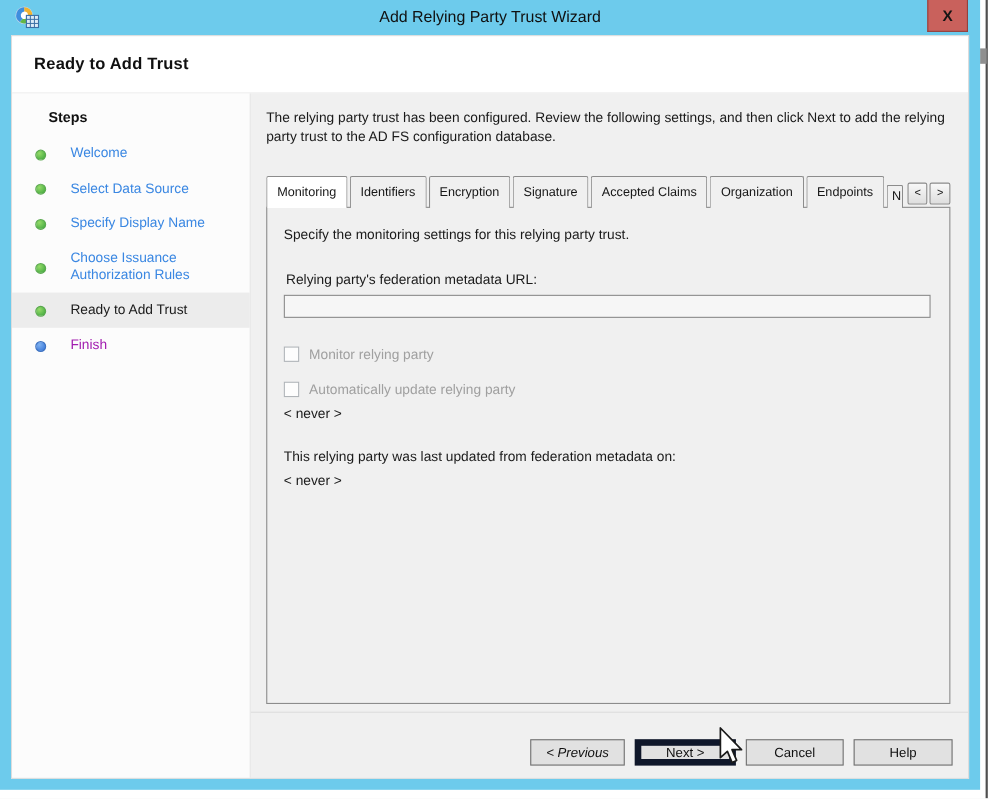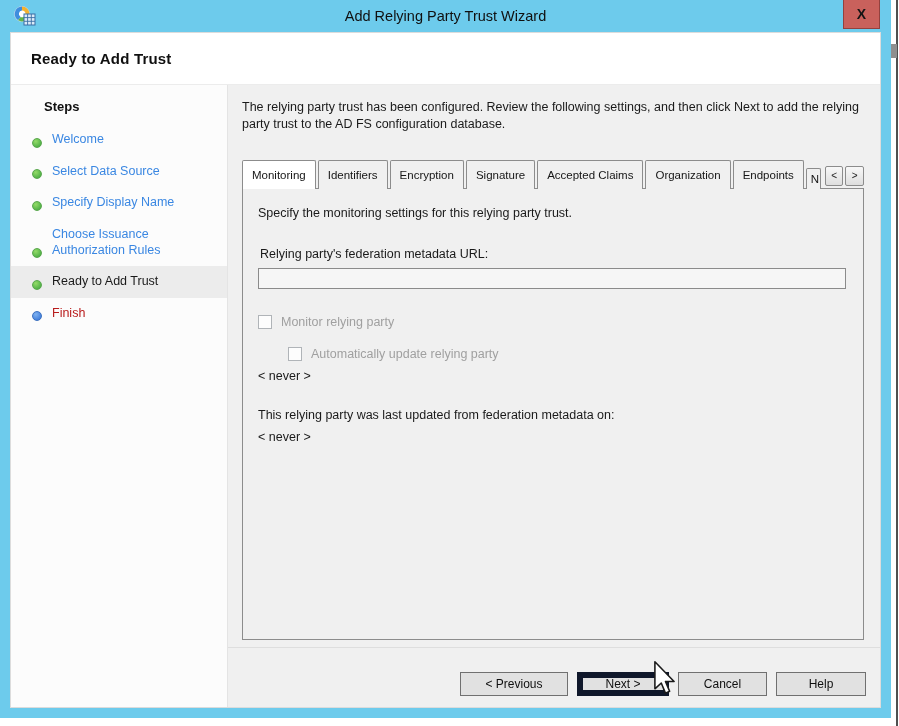--- a/index.html
+++ b/index.html
@@ -28,24 +28,24 @@
 
   .header-band { height:52px; background:#ffffff; display:flex; align-items:center; padding-left:20px;
                  border-bottom:1px solid #ececec; flex-shrink:0; }
   .header-title { font-size:15px; font-weight:bold; color:#101010; letter-spacing:.2px; }
 
   .content-row { flex:1; display:flex; min-height:0; }
 
   
   .sidebar { width:217px; background:#fcfcfc; border-right:1px solid #e4e4e4; padding-top:10px; flex-shrink:0; }
   .sidebar-title { font-size:13px; font-weight:bold; color:#101010; padding:4px 0 10px 33px; }
-  .step-item { display:flex; align-items:flex-end; gap:10px; padding:8px 10px 8px 21px;
+  .step-item { display:flex; align-items:center; gap:22px; padding:8px 10px 8px 21px;
                font-size:12.5px; line-height:1.25; color:#3a87e2; cursor:pointer; }
   .step-item.current { background:#ececec; color:#1a1a1a; cursor:default; }
-  .step-item.pending { color:#b91c1c; cursor:default; }
+  .step-item.pending { color:#a21caf; cursor:default; }
   .bullet { width:10px; height:10px; border-radius:50%; margin-top:2px; flex-shrink:0; }
   .bullet.done { background:radial-gradient(circle at 35% 30%, #94db68, #3aa33c); border:1px solid #5aa84e; }
   .bullet.todo { background:radial-gradient(circle at 35% 30%, #7fb2f0, #2f6fd6); border:1px solid #3c71c0; }
   .step-label { max-width:150px; }
 
   
   .main { flex:1; display:flex; flex-direction:column; background:#f0f0f0; padding:14px 14px 0 14px; min-width:0; }
   .intro { font-size:12.5px; color:#1a1a1a; line-height:1.32; width:640px; }
 
   .tabs-area { margin-top:32px; width:622px; }
@@ -59,32 +59,32 @@
                 background:linear-gradient(#f8f8f8,#dedede); font-size:10px; color:#222;
                 display:flex; align-items:center; justify-content:center; align-self:center; cursor:pointer; }
 
   .tab-panel { position:relative; z-index:1; margin-top:-1px; height:452px; width:622px;
                border:1px solid #8c8c8c; background:#f0f0f0; padding:17px 17px 0 15px; }
   .panel-desc { font-size:12.5px; color:#1a1a1a; }
   .url-label { font-size:12.5px; color:#1a1a1a; margin:27px 0 7px 2px; }
   .url-input { width:100%; height:21px; border:1px solid #8b8b8b; background:#f6f6f6; font-size:12px;
                padding:0 4px; color:#333; display:block; }
   .checkbox-row { display:flex; align-items:center; gap:9px; margin-top:26px; }
-  .checkbox-row.nested { margin-left:30px; margin-top:18px; }
+  .checkbox-row.nested { margin-top:18px; }
   .checkbox-box { width:14px; height:14px; border:1px solid #b0b4b8; background:#fdfdfd; flex-shrink:0; }
   .checkbox-label { font-size:12.5px; color:#a0a0a0; }
   .meta-label { font-size:12.5px; color:#1a1a1a; margin-top:25px; }
   .meta-value { font-size:12.5px; color:#1a1a1a; margin-top:8px; }
 
   .footer-spacer { flex:1; }
   .separator { height:1px; background:#dedede; margin:0 -14px; }
   .button-row { display:flex; justify-content:flex-end; gap:9px; padding:24px 0 11px 0; }
   .btn { height:24px; background:#e1e1e1; border:1px solid #707070; font-size:12px; color:#101010;
          display:flex; align-items:center; justify-content:center; cursor:pointer; }
-  .btn.previous { width:108px; }
+  .btn.previous { width:86px;font-style:italic; }
   .btn.next { width:92px; border:6px solid #0f172a; }
   .btn.cancel { width:89px; }
   .btn.help { width:90px; }
 
   .cursor { position:absolute; left:651px; top:660px; z-index:10; pointer-events:none; }
 </style>
 </head>
 <body>
 
 <div class="screen">

